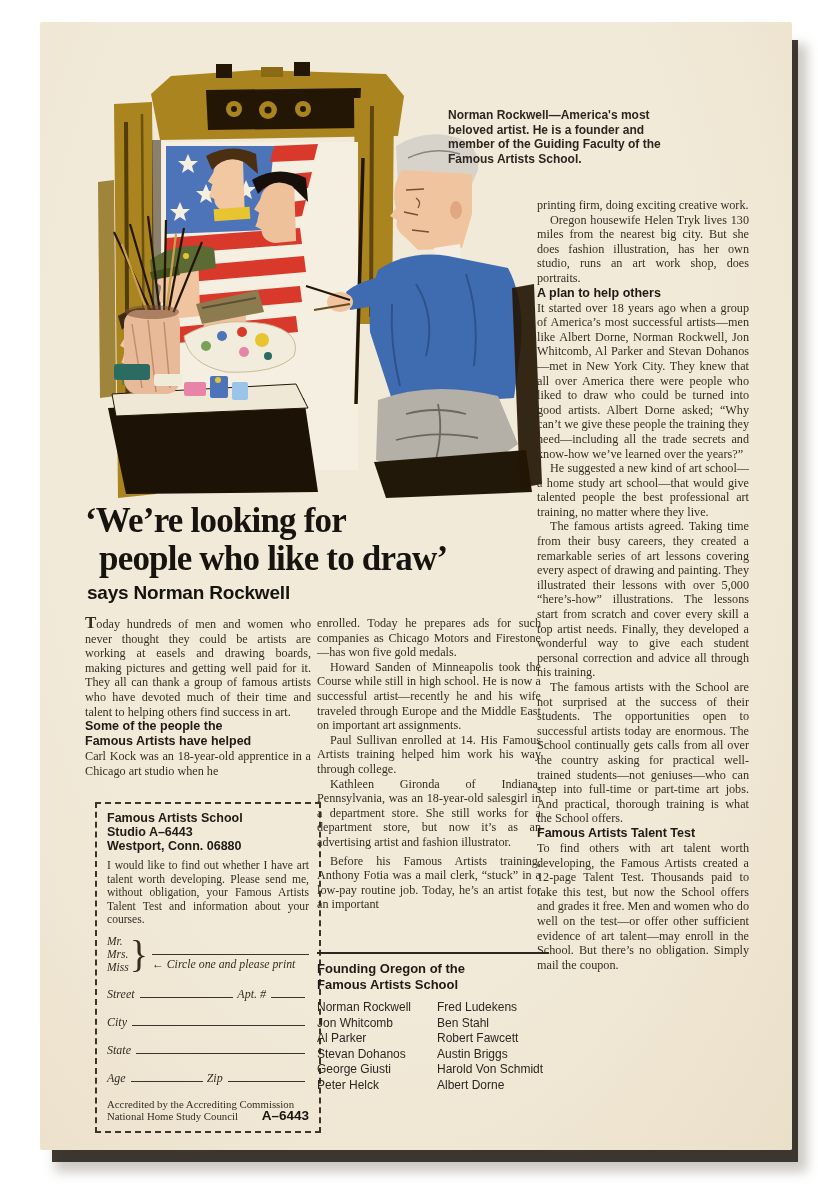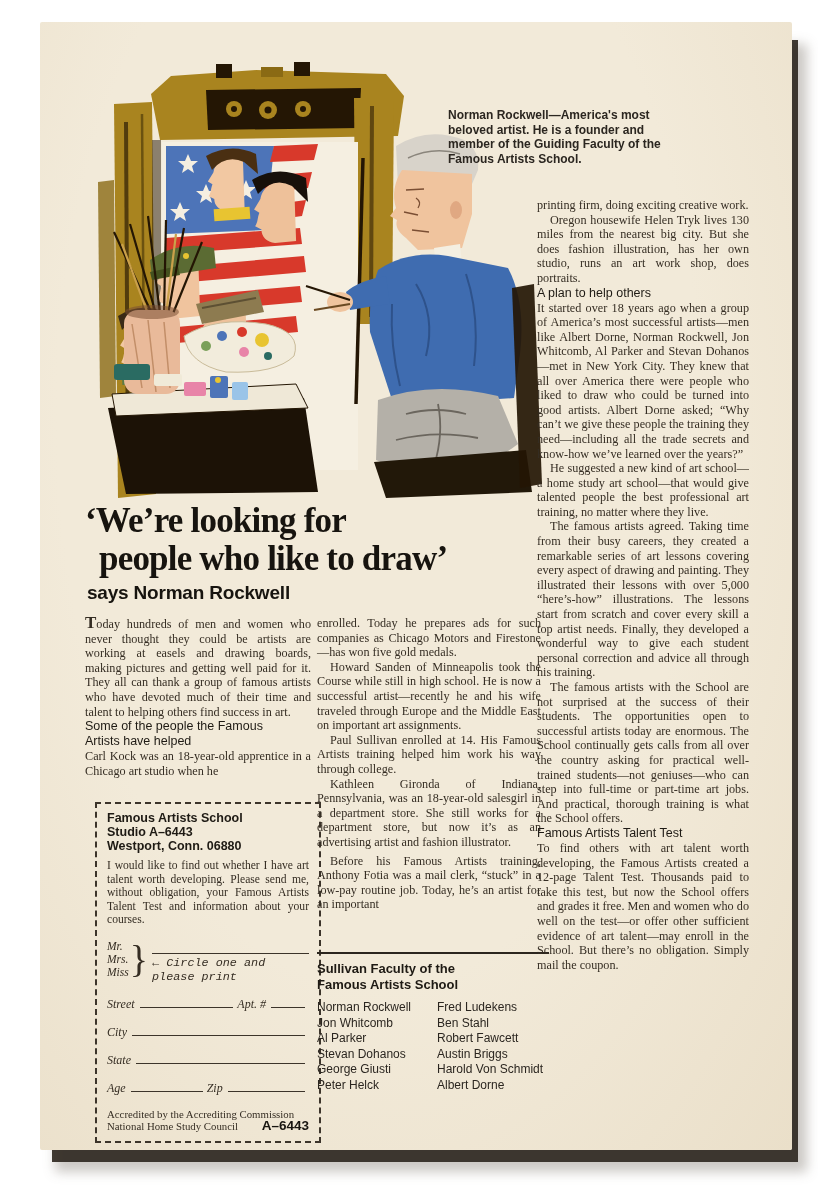--- a/index.html
+++ b/index.html
@@ -29,40 +29,40 @@
   .headline .hl2 { padding-left:14px; display:block; }
   .byline {
     font-family:"Liberation Sans", sans-serif; font-weight:bold;
     font-size:19px; color:#17140f; letter-spacing:-0.2px;
   }
   .bodycol { color:#352d23; font-size:12.2px; line-height:14.6px; text-align:justify; }
   .bodycol p { margin:0; }
   .bodycol p.ind { text-indent:13px; }
   .bodycol p.gap { margin-top:4px; }
   .subhead {
-    font-family:"Liberation Sans", sans-serif; font-weight:normal;
+    font-family:"Liberation Sans", sans-serif; font-weight:bold;
     font-size:12.5px; line-height:15px; color:#1e1a14;
     margin:9px 0 5px 0; text-align:left; text-indent:0;
   }
   .dropcap::first-letter { font-size:17px; font-weight:bold; }
 
   
   .coupon {
     border:2px dashed #3c342a; padding:7px 10px 8px 10px;
     color:#352d23; box-sizing:border-box;
   }
   .coupon-name {
     font-family:"Liberation Sans", sans-serif; font-weight:bold;
     font-size:12.5px; line-height:14px; color:#1e1a14;
   }
   .coupon-body { font-size:11.6px; line-height:13.6px; text-align:justify; margin:6px 0 8px 0; }
   .sal-row { display:flex; align-items:center; margin:2px 0 6px 0; }
   .sal-names { font-style:italic; font-size:11.5px; line-height:13px; }
   .sal-brace { font-size:38px; font-weight:normal; line-height:38px; margin:0 4px 0 1px; color:#352d23; }
-  .sal-right { flex:1; padding-top:10px;font-family:Liberation Mono, monospace; }
+  .sal-right { flex:1; padding-top:10px; }
   .sal-line { border-bottom:1.4px solid #3c342a; height:8px; }
   .sal-note { font-style:italic; font-size:11.8px; margin-top:2px; }
   .field-row { display:flex; align-items:flex-start; margin-top:13px; font-style:italic; font-size:12px; }
   .f-line { flex:1; border-bottom:1.4px solid #3c342a; margin:0 4px 2px 5px; height:10px; }
   .f-line.short { flex:0 0 34px; }
   .f-line.mid { flex:0 0 72px; }
   .accred { font-size:10.8px; line-height:12.5px; margin-top:12px; }
   .accred-row { display:flex; align-items:baseline; justify-content:space-between; }
   .accred-code { font-family:"Liberation Sans", sans-serif; font-weight:bold; font-size:13.5px; color:#17140f; }
 
@@ -294,21 +294,21 @@
 
   <div class="abs bodycol" style="left:277px; top:594px; width:224px;">
     <p>enrolled. Today he prepares ads for such companies as Chicago Motors and Firestone—has won five gold medals.</p>
     <p class="ind">Howard Sanden of Minneapolis took the Course while still in high school. He is now a successful artist—recently he and his wife traveled through Europe and the Middle East on important art assignments.</p>
     <p class="ind">Paul Sullivan enrolled at 14. His Famous Artists training helped him work his way through college.</p>
     <p class="ind">Kathleen Gironda of Indiana, Pennsylvania, was an 18-year-old salesgirl in a department store. She still works for a department store, but now it’s as an advertising artist and fashion illustrator.</p>
     <p class="ind gap">Before his Famous Artists training, Anthony Fotia was a mail clerk, “stuck” in a low-pay routine job. Today, he’s an artist for an important</p>
   </div>
 
   <div class="abs faculty" style="left:277px; top:930px; width:232px;">
-    <div class="faculty-head">Sullivan Faculty of the</div>
+    <div class="faculty-head">Founding Oregon of the</div>
     <div class="faculty-head">Famous Artists School</div>
     <div class="faculty-cols">
       <div class="faculty-col">
         <div>Norman Rockwell</div>
         <div>Jon Whitcomb</div>
         <div>Al Parker</div>
         <div>Stevan Dohanos</div>
         <div>George Giusti</div>
         <div>Peter Helck</div>
       </div>

